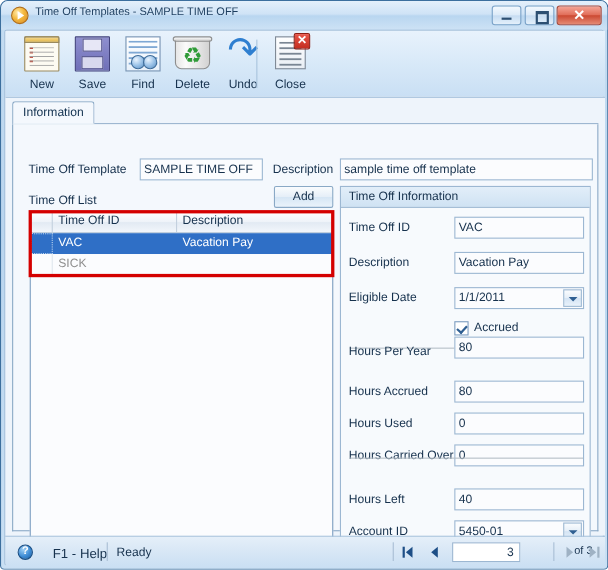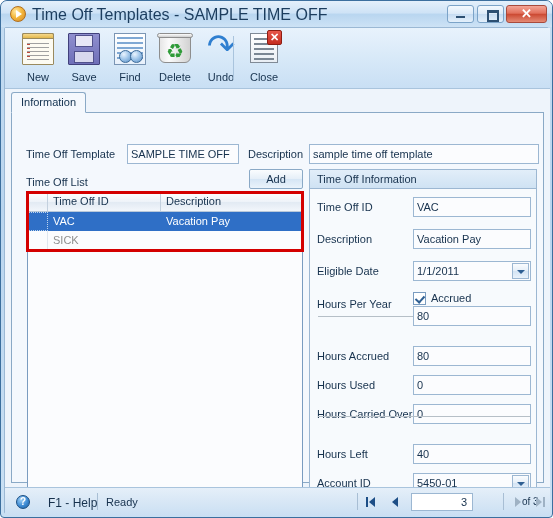--- a/index.html
+++ b/index.html
@@ -58,21 +58,21 @@
     position: absolute;
     left: 5px; top: 3px;
     width: 0; height: 0;
     border-left: 6px solid #ffffff;
     border-top: 4px solid transparent;
     border-bottom: 4px solid transparent;
   }
   #title-text {
     position: absolute;
     left: 31px; top: 5px;
-    font-size: 16px;
+    font-size: 10px;
     color: #1c3d5e;
     white-space: nowrap;
   }
   .winbtn {
     position: absolute;
     top: 4px;
     width: 27px;
     height: 18px;
     border: 1px solid #7ba3c8;
     border-radius: 3px;
@@ -584,21 +584,21 @@
   #hr-1 { top: 146px; }
   #hr-2 { top: 246px; }
 
   
   #ip-lbl-id        { top: 31px; }
   #ip-fld-id        { top: 27px; }
   #ip-lbl-desc      { top: 63px; }
   #ip-fld-desc      { top: 59px; }
   #ip-lbl-elig      { top: 95px; }
   #ip-fld-elig      { top: 91px; }
-  #ip-lbl-hpy       { top: 128px; }
+  #ip-lbl-hpy       { top: 144px; }
   #ip-fld-hpy       { top: 136px; }
   #ip-lbl-accrued   { top: 180px; }
   #ip-fld-accrued   { top: 176px; }
   #ip-lbl-used      { top: 209px; }
   #ip-fld-used      { top: 205px; }
   #ip-lbl-carried   { top: 238px; }
   #ip-fld-carried   { top: 234px; }
   #ip-lbl-left      { top: 278px; }
   #ip-fld-left      { top: 274px; }
   #ip-lbl-acct      { top: 307px; }

